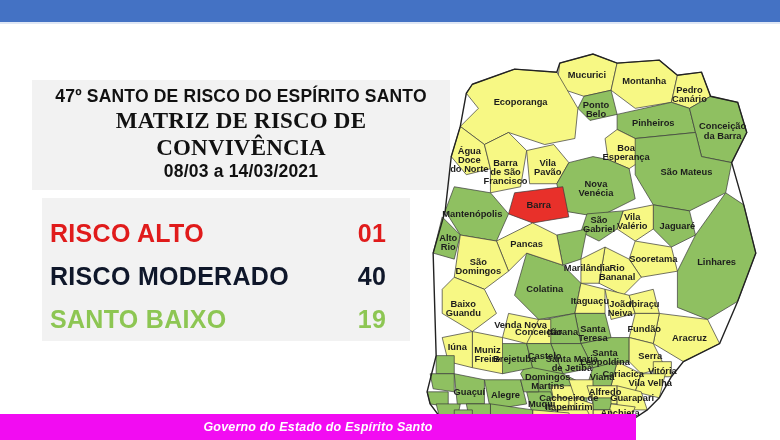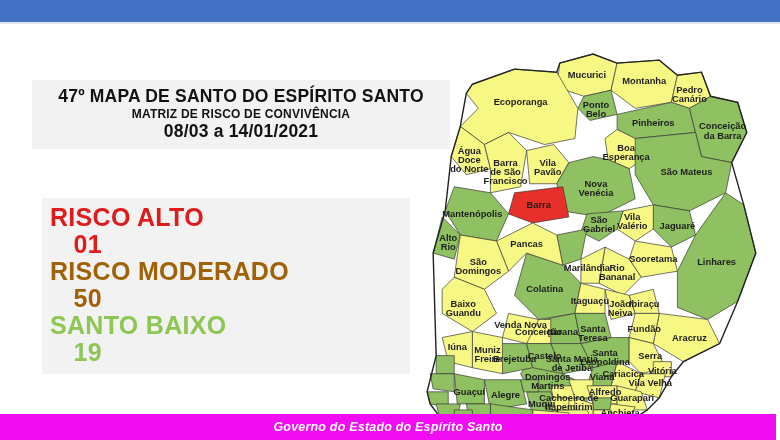--- a/index.html
+++ b/index.html
@@ -38,54 +38,54 @@
     background: #F2F2F2;
     text-align: center;
   }
   #title-box .line {
     color: #111111;
     font-weight: bold;
     letter-spacing: 0.2px;
     line-height: 1.18;
   }
   #title-box .l1 { font-size: 17.5px; }
-  #title-box .l2 { font-size: 12px; }
+  #title-box .l2 { font-size: 23px; font-family: Liberation Serif, serif; }
   #title-box .l3 { font-size: 17.5px; }
 
   #legend-box {
     position: absolute;
     left: 42px;
     top: 198px;
     width: 368px;
     background: #F2F2F2;
     padding: 6px 0 8px 0;
   }
   .legend-row {
     display: flex;
     align-items: baseline;
     justify-content: space-between;
     padding: 0 12px 0 8px;
     line-height: 1.08;
-    flex-direction: column;
   }
   .legend-label {
     font-size: 25px;
     font-weight: bold;
     letter-spacing: 0.3px;
     white-space: nowrap;
   }
   .legend-count {
     font-size: 25px;
     font-weight: bold;
     letter-spacing: 0.3px;
     min-width: 52px;
-    text-align: right;
+    text-align: center;
+    margin-top: 16px;
   }
   .risk-alto   { color: #E01B1B; }
-  .risk-mod    { color: #a16207; }
+  .risk-mod    { color: #0f172a; }
   .risk-baixo  { color: #8DC653; }
 
   #map-wrap {
     position: absolute;
     left: 418px;
     top: 42px;
     width: 362px;
     height: 386px;
   }
   #map-wrap svg { display: block; width: 100%; height: 100%; }
@@ -99,21 +99,21 @@
     font-size: 3.1px;
     fill: #1d1d1d;
     text-anchor: middle;
     font-weight: bold;
   }
 
   #footer-bar {
     position: absolute;
     left: 0;
     top: 414px;
-    width: 776px;
+    width: 636px;
     height: 26px;
     background: #F20CF2;
     display: flex;
     align-items: center;
     justify-content: center;
   }
   #footer-bar .txt {
     color: #ffffff;
     font-size: 12.5px;
     font-weight: bold;
@@ -123,33 +123,33 @@
 </style>
 </head>
 <body>
 
 <div id="page">
 
   <div id="top-bar"></div>
   <div id="top-bar-shade"></div>
 
   <div id="title-box">
-    <div class="line l1">47º MAPA DE SANTO DO ESPÍRITO SANTO</div>
+    <div class="line l1">47º SANTO DE RISCO DO ESPÍRITO SANTO</div>
     <div class="line l2">MATRIZ DE RISCO DE CONVIVÊNCIA</div>
-    <div class="line l3">08/03 a 14/01/2021</div>
+    <div class="line l3">08/03 a 14/03/2021</div>
   </div>
 
   <div id="legend-box">
     <div class="legend-row">
       <span class="legend-label risk-alto">RISCO ALTO</span>
       <span class="legend-count risk-alto">01</span>
     </div>
     <div class="legend-row">
       <span class="legend-label risk-mod">RISCO MODERADO</span>
-      <span class="legend-count risk-mod">50</span>
+      <span class="legend-count risk-mod">40</span>
     </div>
     <div class="legend-row">
       <span class="legend-label risk-baixo">SANTO BAIXO</span>
       <span class="legend-count risk-baixo">19</span>
     </div>
   </div>
 
   <div id="map-wrap">
     <svg viewBox="0 0 120 128" preserveAspectRatio="xMidYMid meet">
 

